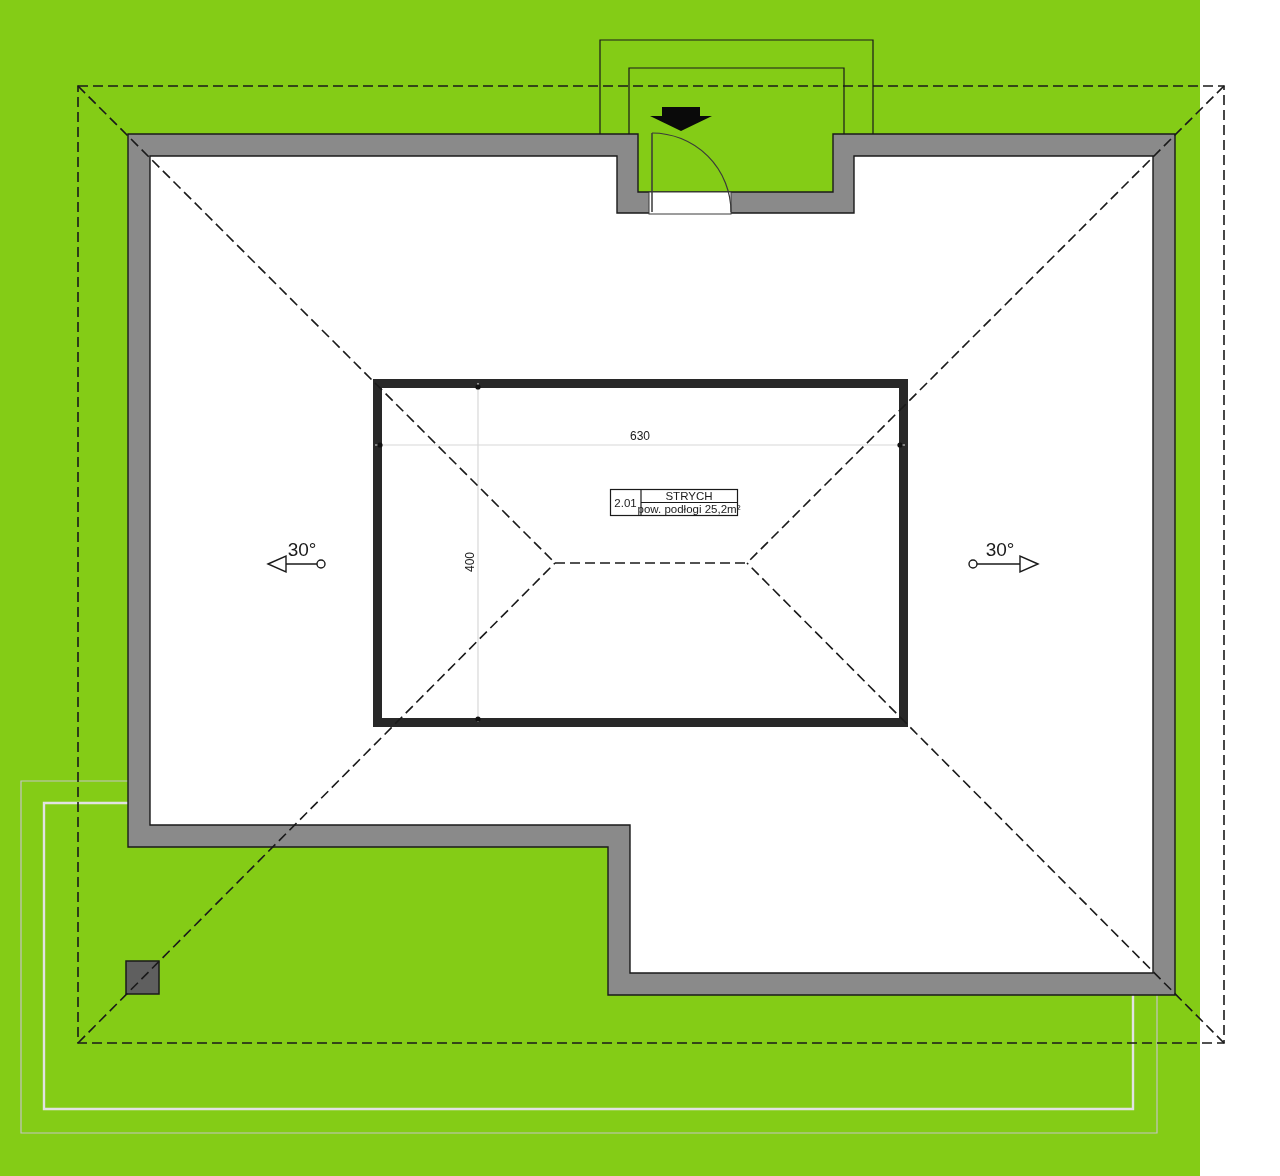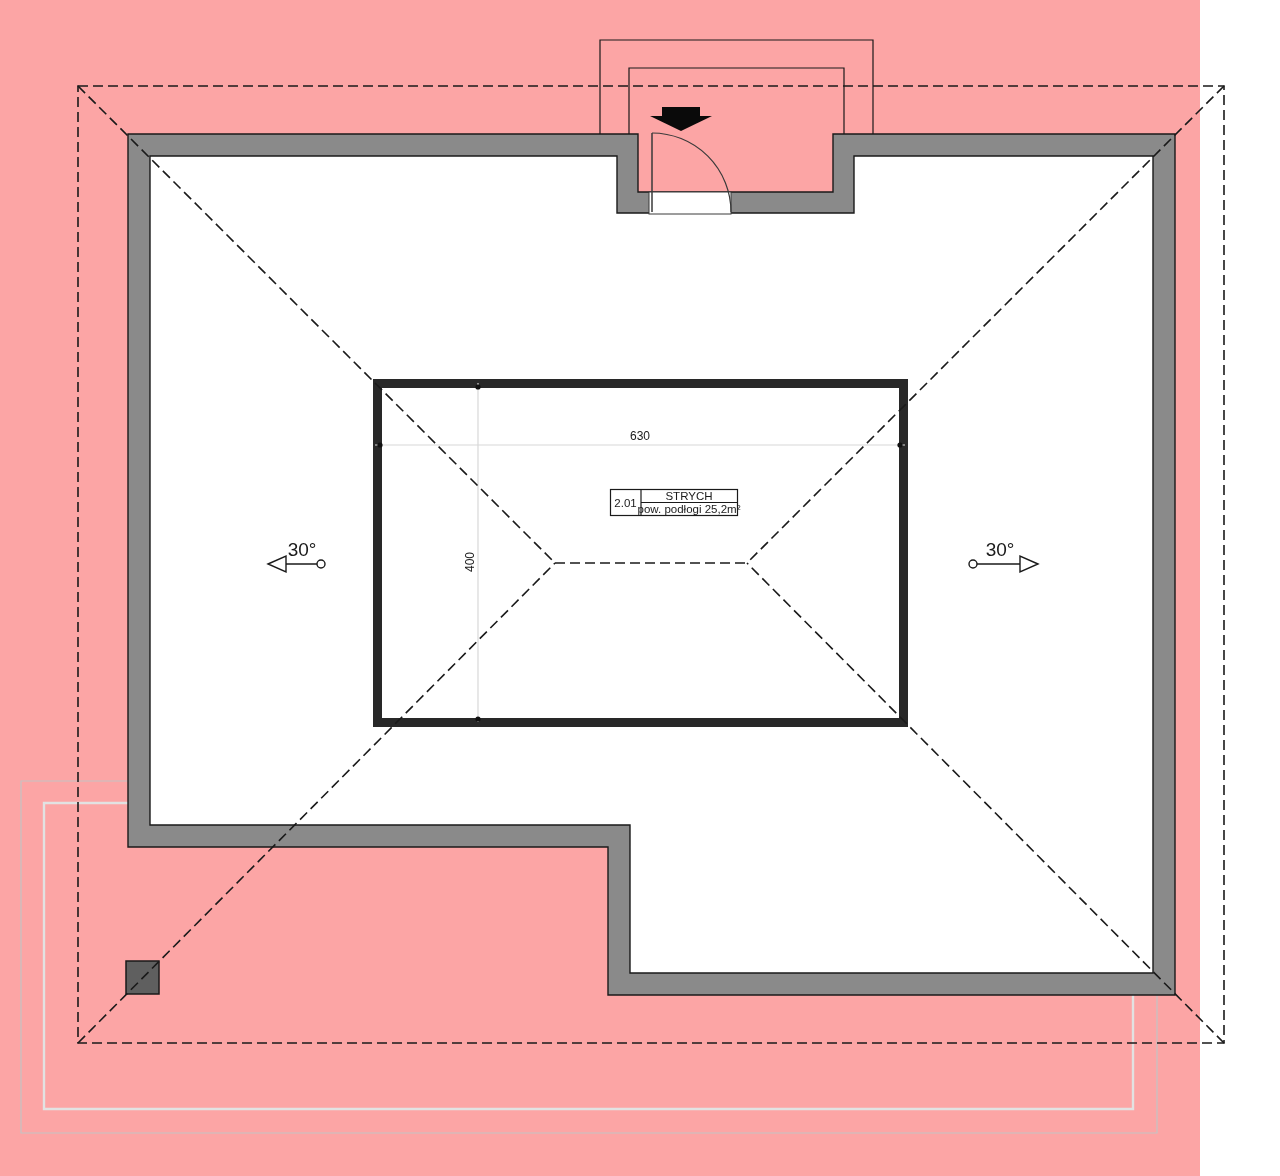--- a/index.html
+++ b/index.html
@@ -8,21 +8,21 @@
     background: #ffffff;
     width: 1280px;
     height: 1176px;
     overflow: hidden;
     font-family: "Liberation Sans", sans-serif;
   }
   .canvas {
     position: relative;
     width: 1200px;
     height: 1176px;
-    background: #fca5a5;
+    background: #84cc16;
   }
   svg { display: block; }
   text {
     font-family: "Liberation Sans", sans-serif;
     fill: #1a1a1a;
   }
   .dim-text  { font-size: 12px; }
   .label-text{ font-size: 11.5px; }
   .slope-text{ font-size: 19px; }
 </style>

